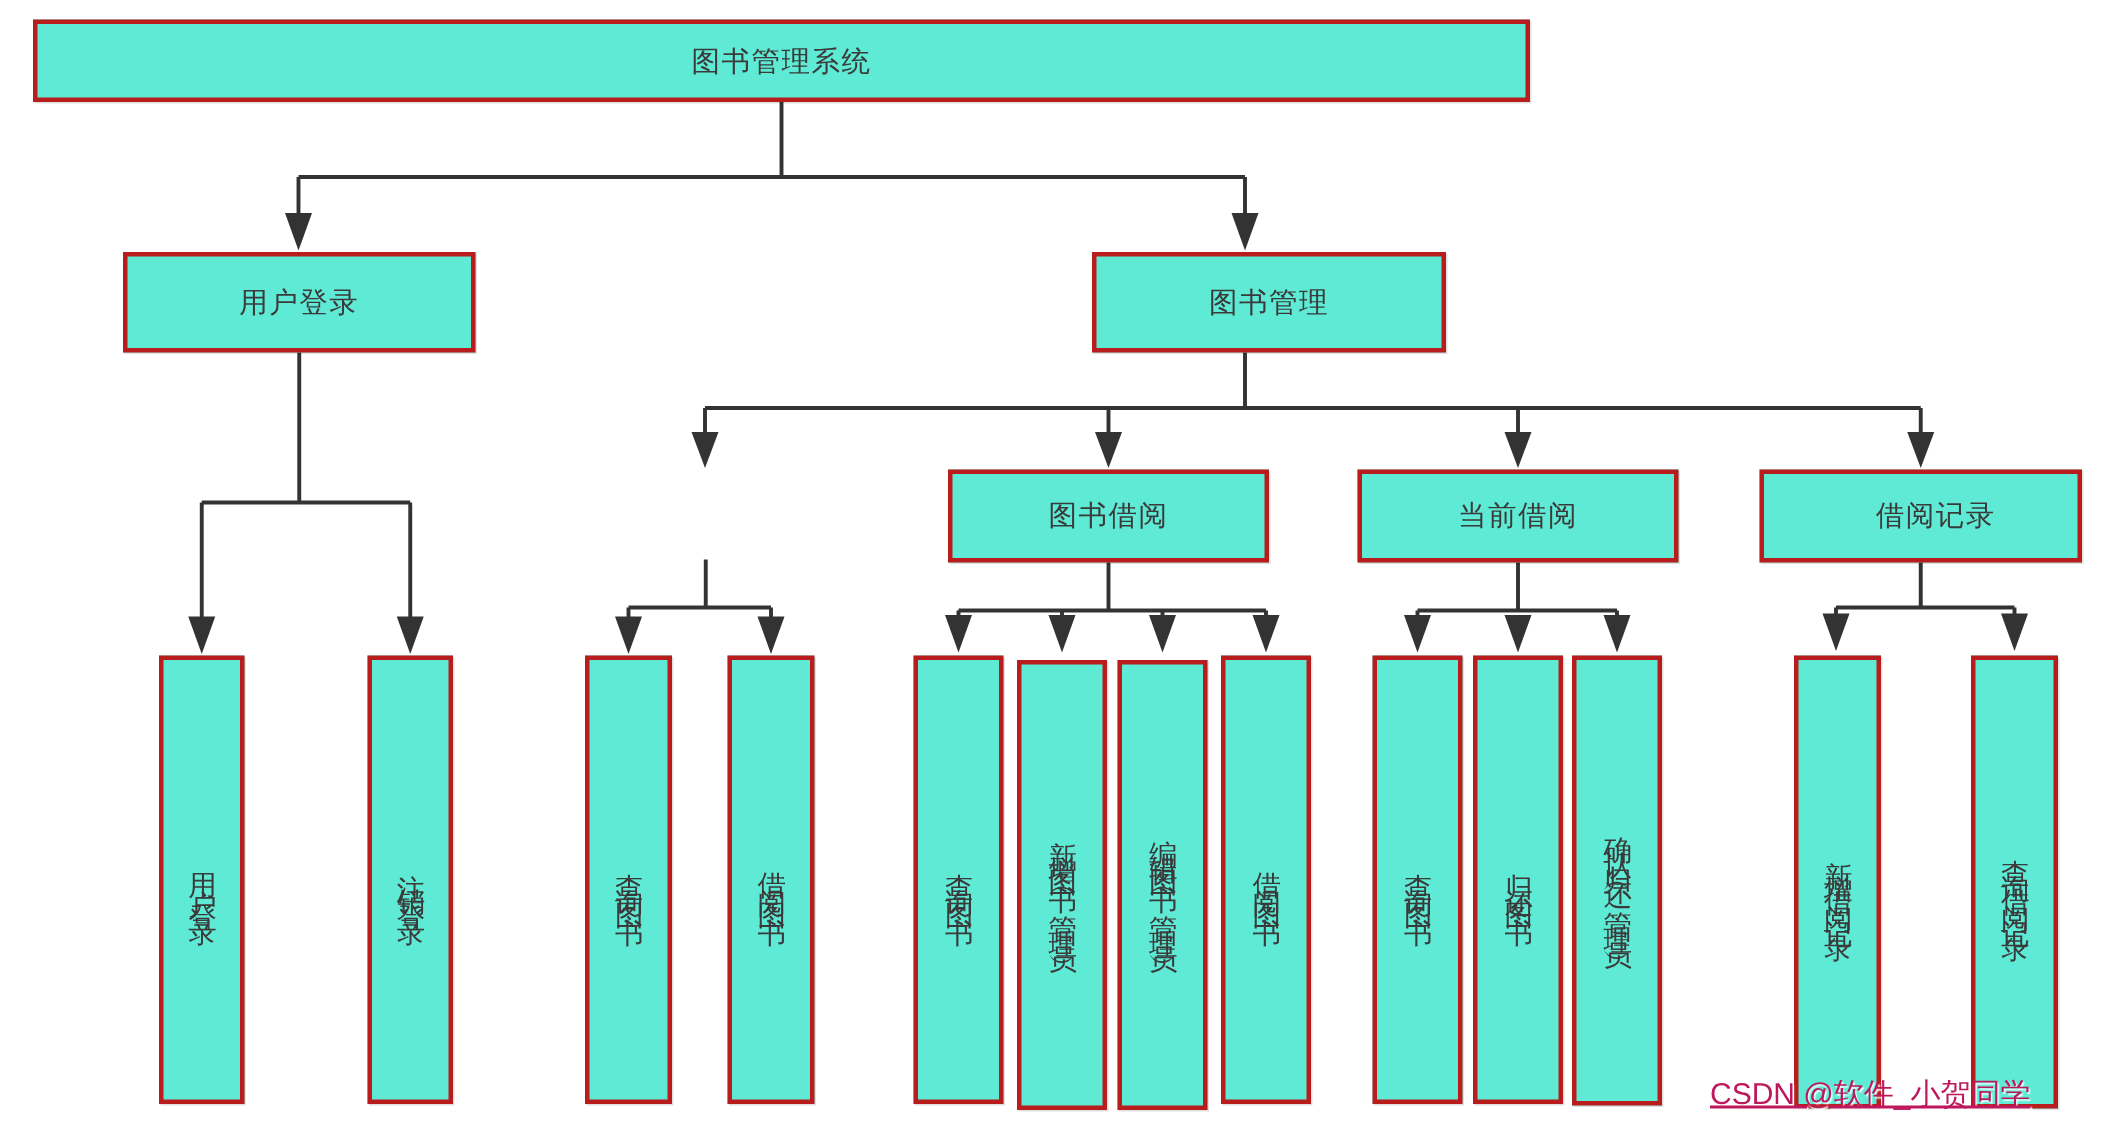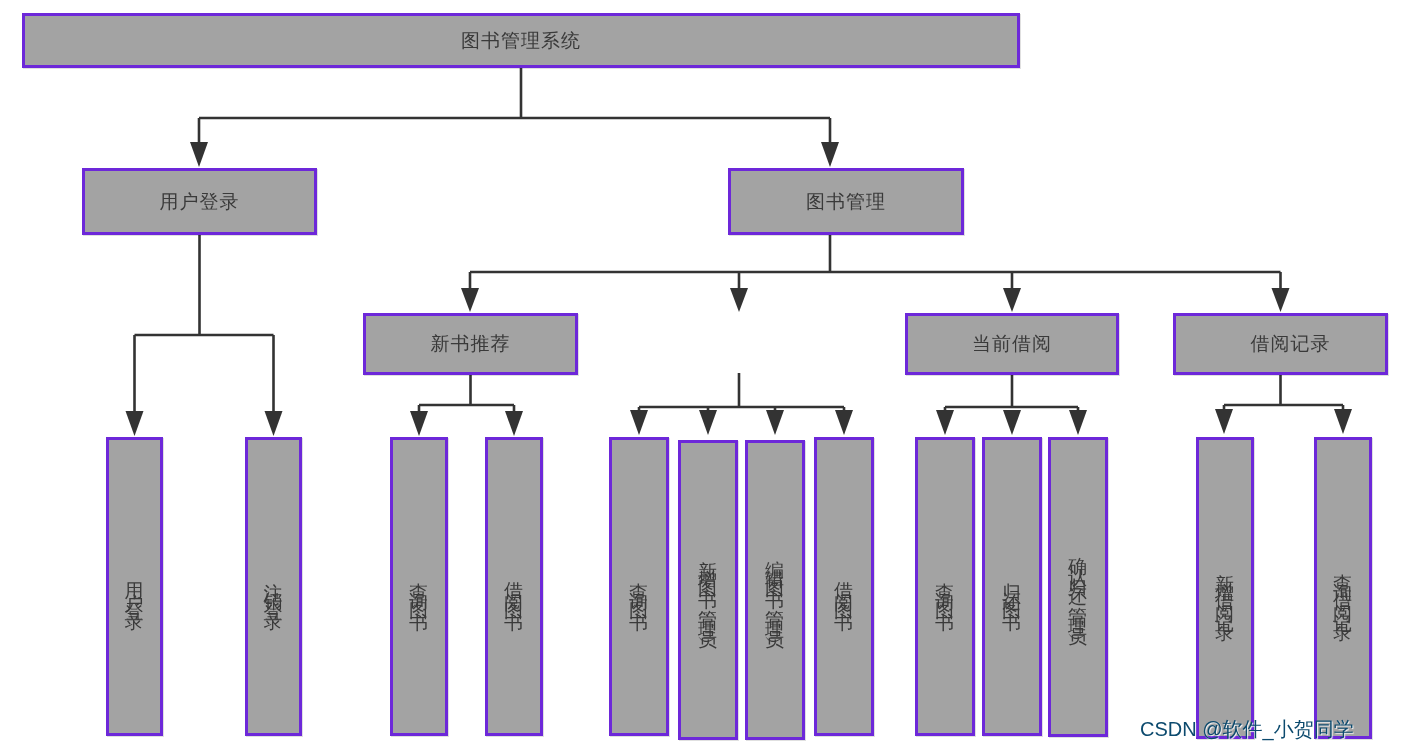--- a/index.html
+++ b/index.html
@@ -18,22 +18,22 @@
   .connector-layer {
     position: absolute;
     left: 0; top: 0;
     width: 1405px;
     height: 747px;
     z-index: 1;
   }
   .node {
     position: absolute;
     box-sizing: border-box;
-    background: #a3a3a3;
-    border: 3px solid #6d28d9;
+    background: #5eead4;
+    border: 3px solid #b91c1c;
     color: #3a3a3a;
     display: flex;
     align-items: center;
     justify-content: center;
     z-index: 2;
     box-shadow: 1px 1px 0 rgba(0,0,0,0.12);
   }
   .node.h {
     font-size: 19px;
     letter-spacing: 1px;
@@ -44,23 +44,24 @@
     text-orientation: mixed;
     letter-spacing: 10px;
     line-height: 1;
   }
   .watermark {
     position: absolute;
     left: 1140px;
     top: 716px;
     z-index: 3;
     font-size: 20px;
-    color: #0c4a6e;
+    color: #be185d;
     white-space: nowrap;
     text-shadow: 1px 1px 1px rgba(255,255,255,0.95);
+    text-decoration: underline;
   }
 </style>
 </head>
 <body>
 
 <div class="stage">
 
   <svg class="connector-layer" viewBox="0 0 1405 747" xmlns="http://www.w3.org/2000/svg">
     <g stroke="#333333" stroke-width="2.6" fill="none">
 
@@ -112,22 +113,22 @@
     <span>图书管理系统</span>
   </div>
 
   <div class="node h" style="left:82px; top:168px; width:235px; height:67px;">
     <span>用户登录</span>
   </div>
   <div class="node h" style="left:728px; top:168px; width:236px; height:67px;">
     <span>图书管理</span>
   </div>
 
-  <div class="node h" style="left:363px; top:313px; width:215px; height:62px;">
-    <span>新书推荐</span>
+  <div class="node h" style="left:632px; top:313px; width:214px; height:62px;">
+    <span>图书借阅</span>
   </div>
   <div class="node h" style="left:905px; top:313px; width:214px; height:62px;text-align:right;">
     <span>当前借阅</span>
   </div>
   <div class="node h" style="left:1173px; top:313px; width:215px; height:62px;padding-left:20px;">
     <span>借阅记录</span>
   </div>
 
   <div class="node v" style="left:106px; top:437px; width:57px; height:299px;">
     <span>用户登录</span>

